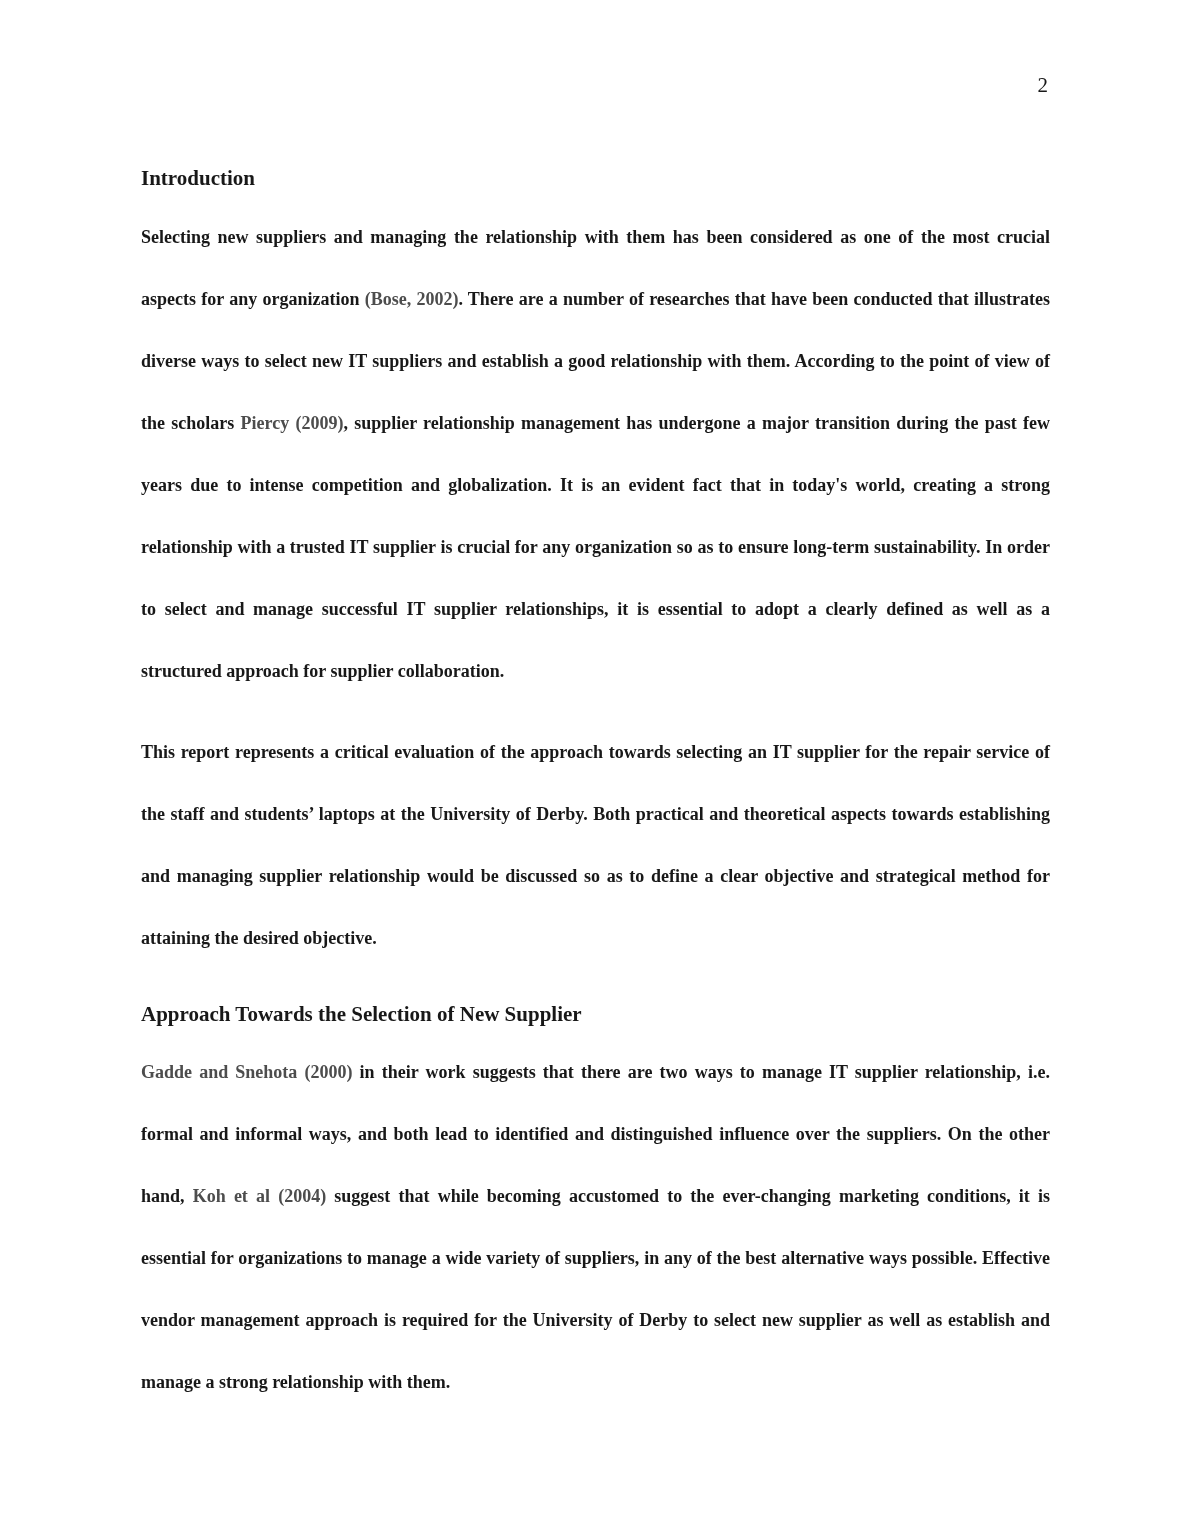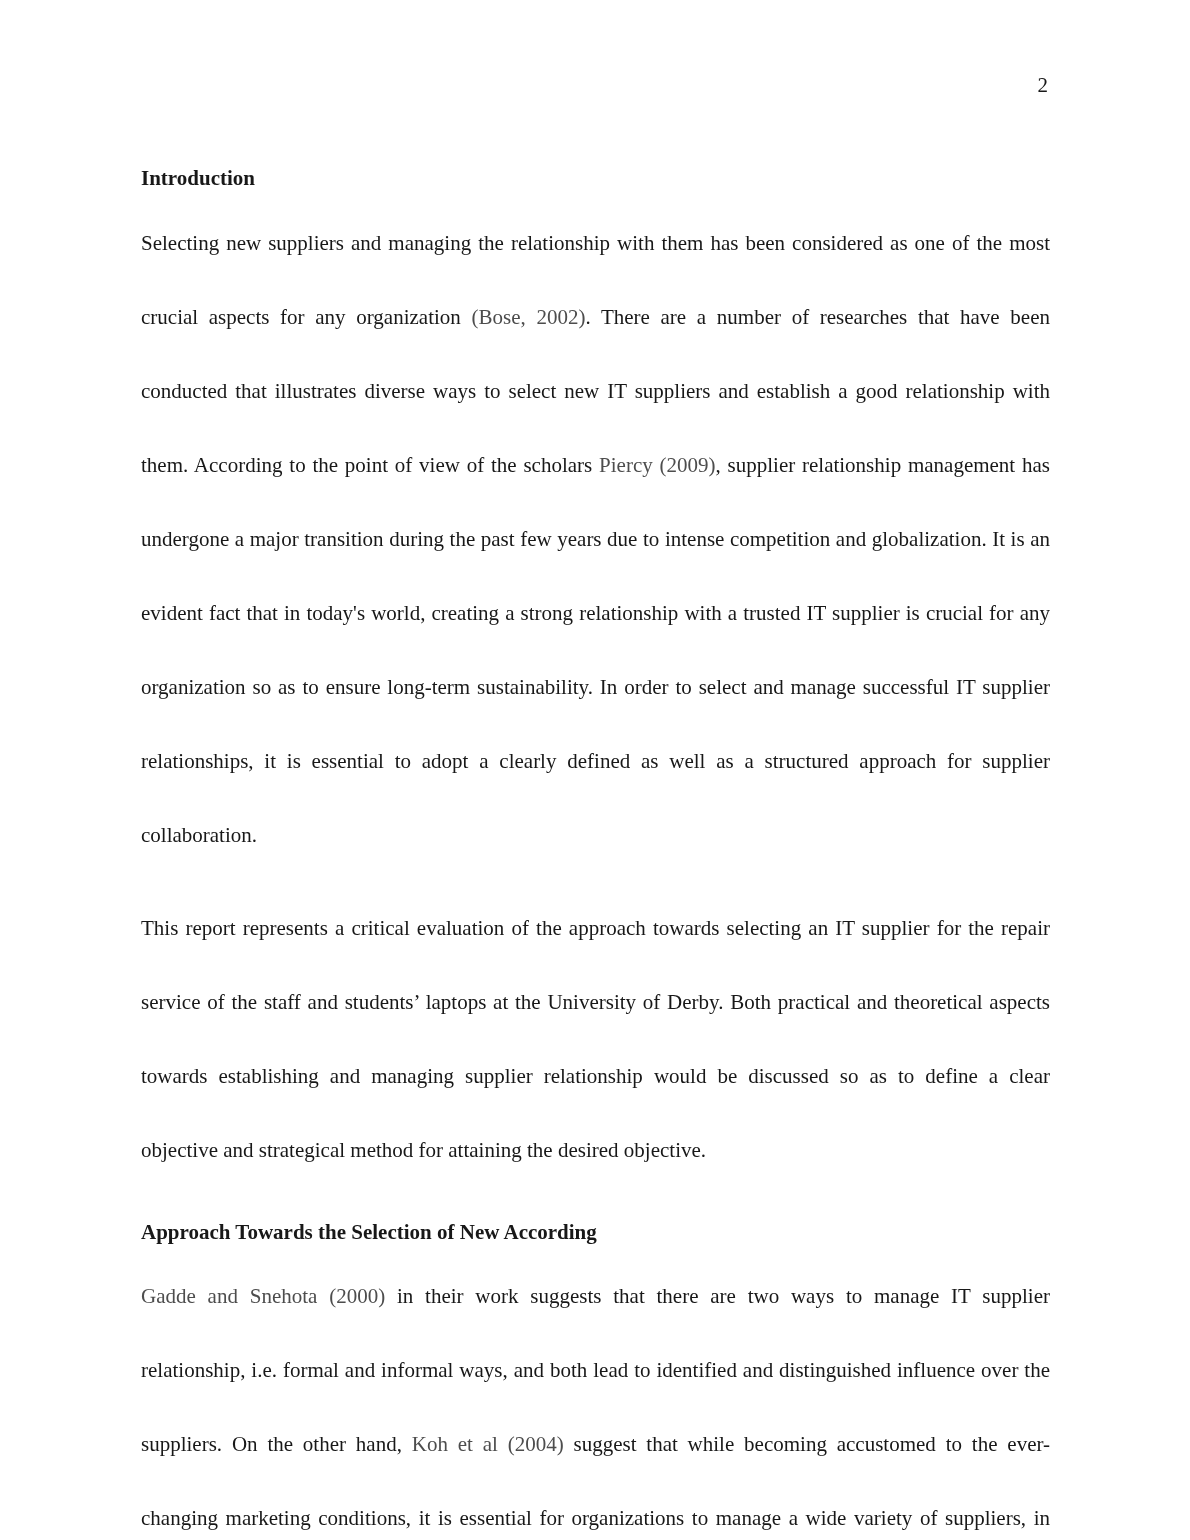--- a/index.html
+++ b/index.html
@@ -38,44 +38,45 @@
     font-size: 21px;
     font-weight: 700;
     line-height: 53.6px;
     text-align: left;
     color: var(--text-color);
   }
   .section-heading.spaced {
     margin-top: 6px;
   }
   .body-paragraph {
-    font-size: 21px;
-    line-height: 74px;
+    font-size: 18px;
+    line-height: 62px;
     text-align: justify;
     text-justify: inter-word;
     margin: 0 0 19px 0;
     color: var(--text-color);
+    font-weight: bold;
   }
   .citation {
     color: var(--citation-color);
   }
 </style>
 </head>
 <body>
 
 <div class="page">
 
   <div class="page-number">2</div>
 
   <div class="content">
 
     <h2 class="section-heading">Introduction</h2>
 
     <p class="body-paragraph"><span>Selecting new suppliers and managing the relationship with them has been considered as one of the most crucial aspects for any organization </span><span class="citation">(Bose, 2002)</span><span>. There are a number of researches that have been conducted that illustrates diverse ways to select new IT suppliers and establish a good relationship with them. According to the point of view of the scholars </span><span class="citation">Piercy (2009)</span><span>, supplier relationship management has undergone a major transition during the past few years due to intense competition and globalization. It is an evident fact that in today's world, creating a strong relationship with a trusted IT supplier is crucial for any organization so as to ensure long-term sustainability. In order to select and manage successful IT supplier relationships, it is essential to adopt a clearly defined as well as a structured approach for supplier collaboration.</span></p>
 
     <p class="body-paragraph"><span>This report represents a critical evaluation of the approach towards selecting an IT supplier for the repair service of the staff and students’ laptops at the University of Derby. Both practical and theoretical aspects towards establishing and managing supplier relationship would be discussed so as to define a clear objective and strategical method for attaining the desired objective.</span></p>
 
-    <h2 class="section-heading spaced">Approach Towards the Selection of New According</h2>
+    <h2 class="section-heading spaced">Approach Towards the Selection of New Supplier</h2>
 
     <p class="body-paragraph"><span class="citation">Gadde and Snehota (2000)</span><span> in their work suggests that there are two ways to manage IT supplier relationship, i.e. formal and informal ways, and both lead to identified and distinguished influence over the suppliers. On the other hand, </span><span class="citation">Koh et al (2004)</span><span> suggest that while becoming accustomed to the ever-changing marketing conditions, it is essential for organizations to manage a wide variety of suppliers, in any of the best alternative ways possible. Effective vendor management approach is required for the University of Derby to select new supplier as well as establish and manage a strong relationship with them.</span></p>
 
   </div>
 </div>
 
 </body></html>

